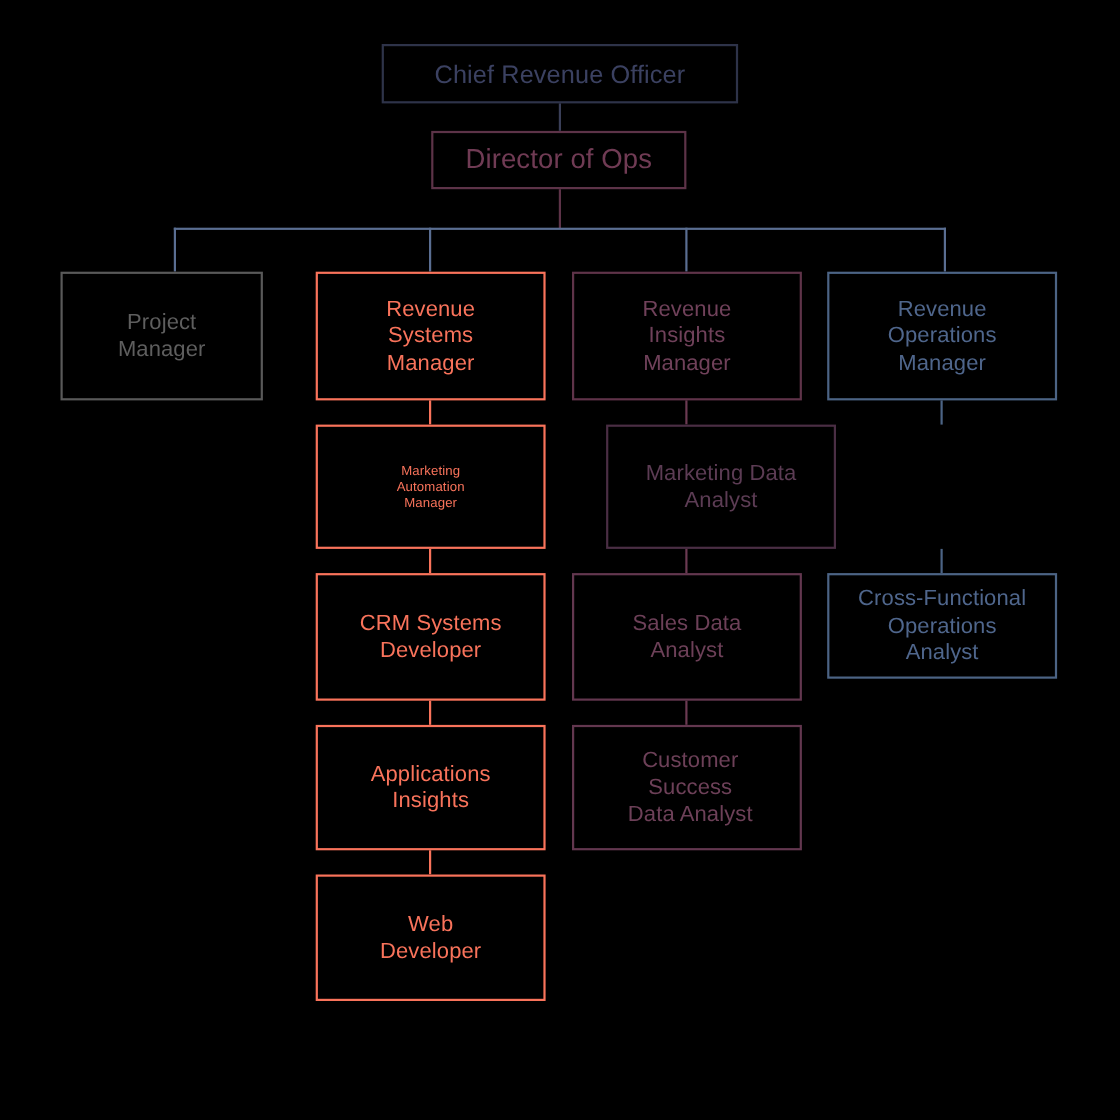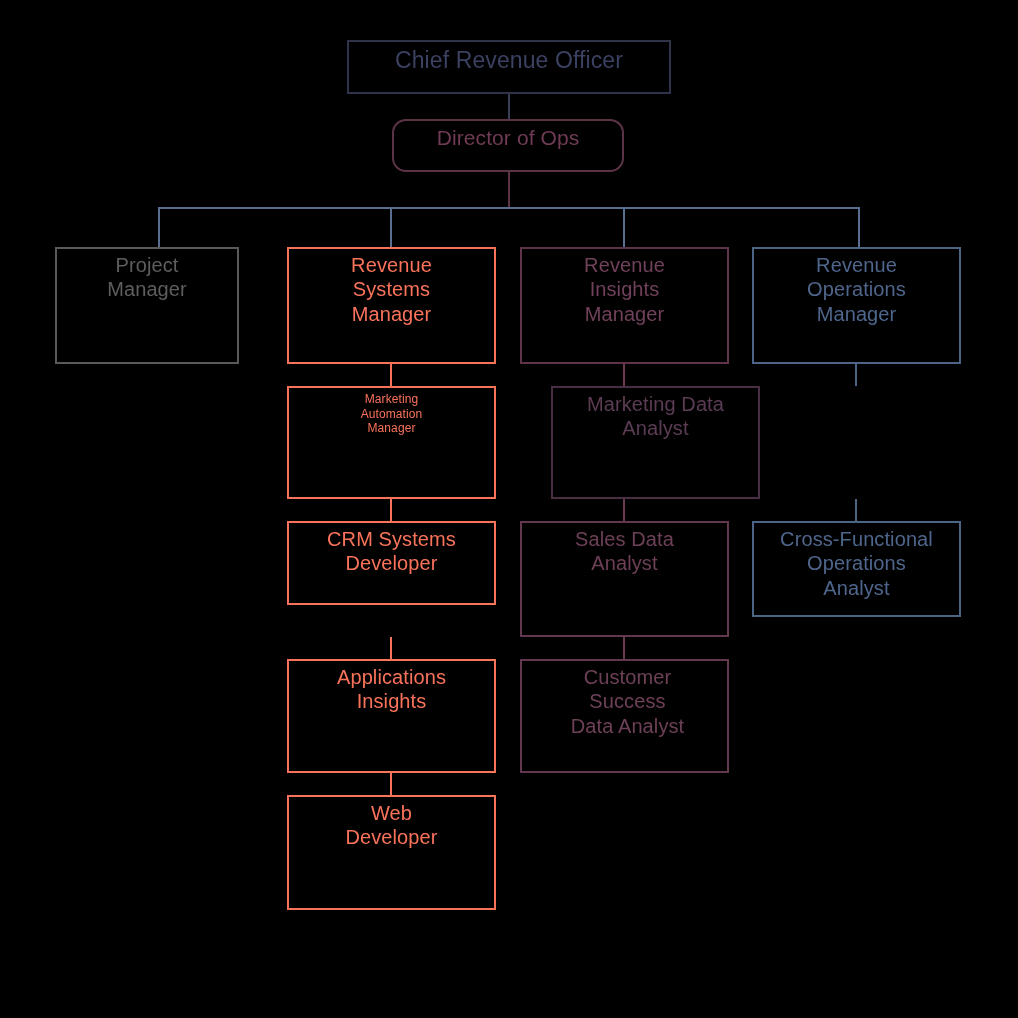--- a/index.html
+++ b/index.html
@@ -35,20 +35,21 @@
   .conn-plum   { background: #6b3a52; }
   .conn-steel  { background: #4c6485; }
 
   
   .node {
     position: absolute;
     box-sizing: border-box;
     border: 2px solid #b91c1c;
     background: #000;
     display: flex;
+    align-items: center;
     justify-content: center;
     text-align: center;
     color: #666;
     line-height: 1.22;
     letter-spacing: 0.1px;
     white-space: pre-line;
     padding: 4px 6px;
   }
   .node-label {
     display: block;
@@ -71,21 +72,21 @@
 <body>
 
 <div id="chart-root">
 
   <div class="node t-navy" id="node-ceo" style="left:347px; top:40px; width:324px; height:54px; font-size:23px;">
     <span class="node-label">Chief Revenue Officer</span>
   </div>
 
   <div class="conn v conn-navy" style="left:508px; top:94px; height:25px;"></div>
 
-  <div class="node t-maroon" id="node-director" style="left:392px; top:119px; width:232px; height:53px; font-size:21px;border-radius:14px;">
+  <div class="node t-maroon" id="node-director" style="left:392px; top:119px; width:232px; height:53px; font-size:25px;">
     <span class="node-label">Director of Ops</span>
   </div>
 
   <div class="conn v conn-maroon" style="left:508px; top:172px; height:36px;"></div>
 
   <div class="conn h conn-blue" style="left:158px; top:207px; width:702px;"></div>
 
   <div class="conn v conn-blue" style="left:158px; top:207px; height:40px;"></div>
   <div class="conn v conn-blue" style="left:390px; top:207px; height:40px;"></div>
   <div class="conn v conn-blue" style="left:623px; top:207px; height:40px;"></div>
@@ -103,21 +104,21 @@
   </div>
   <div class="conn v conn-orange" style="left:390px; top:364px; height:22px;"></div>
 
   <div class="node t-orange" style="left:287px; top:386px; width:209px; height:113px; font-size:12px;">
     <span class="node-label">Marketing
 Automation
 Manager</span>
   </div>
   <div class="conn v conn-orange" style="left:390px; top:499px; height:22px;"></div>
 
-  <div class="node t-orange" style="left:287px; top:521px; width:209px; height:84px; font-size:20px;">
+  <div class="node t-orange" style="left:287px; top:521px; width:209px; height:116px; font-size:20px;">
     <span class="node-label">CRM Systems
 Developer</span>
   </div>
   <div class="conn v conn-orange" style="left:390px; top:637px; height:22px;"></div>
 
   <div class="node t-orange" style="left:287px; top:659px; width:209px; height:114px; font-size:20px;">
     <span class="node-label">Applications
 Insights</span>
   </div>
   <div class="conn v conn-orange" style="left:390px; top:773px; height:22px;"></div>

